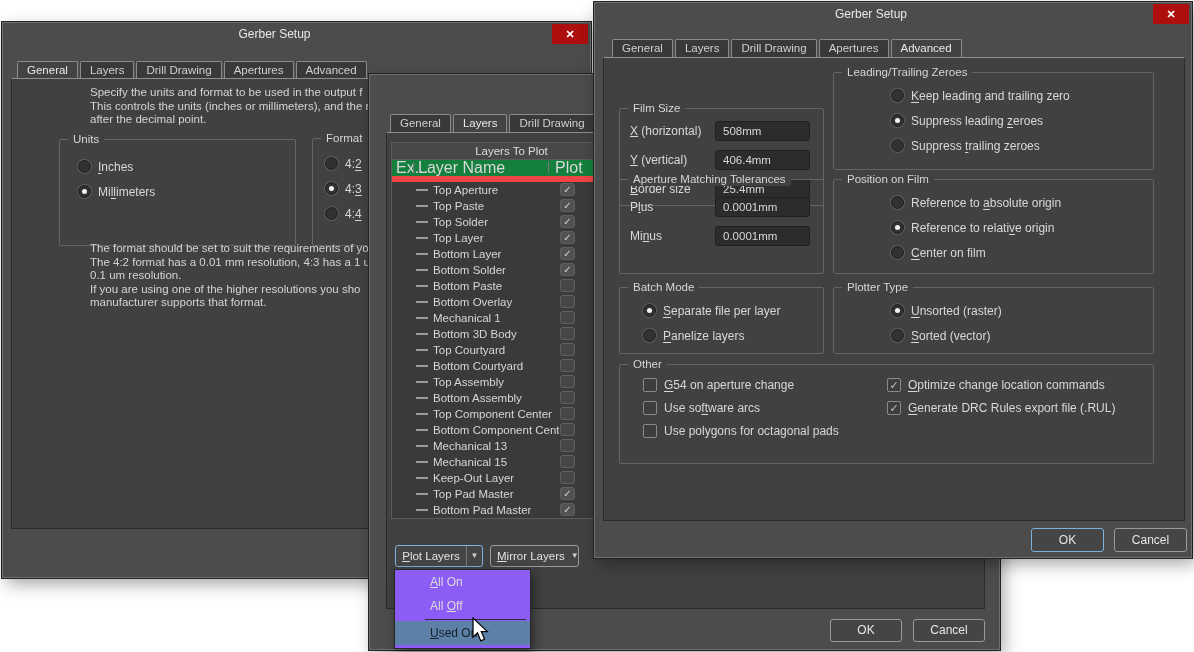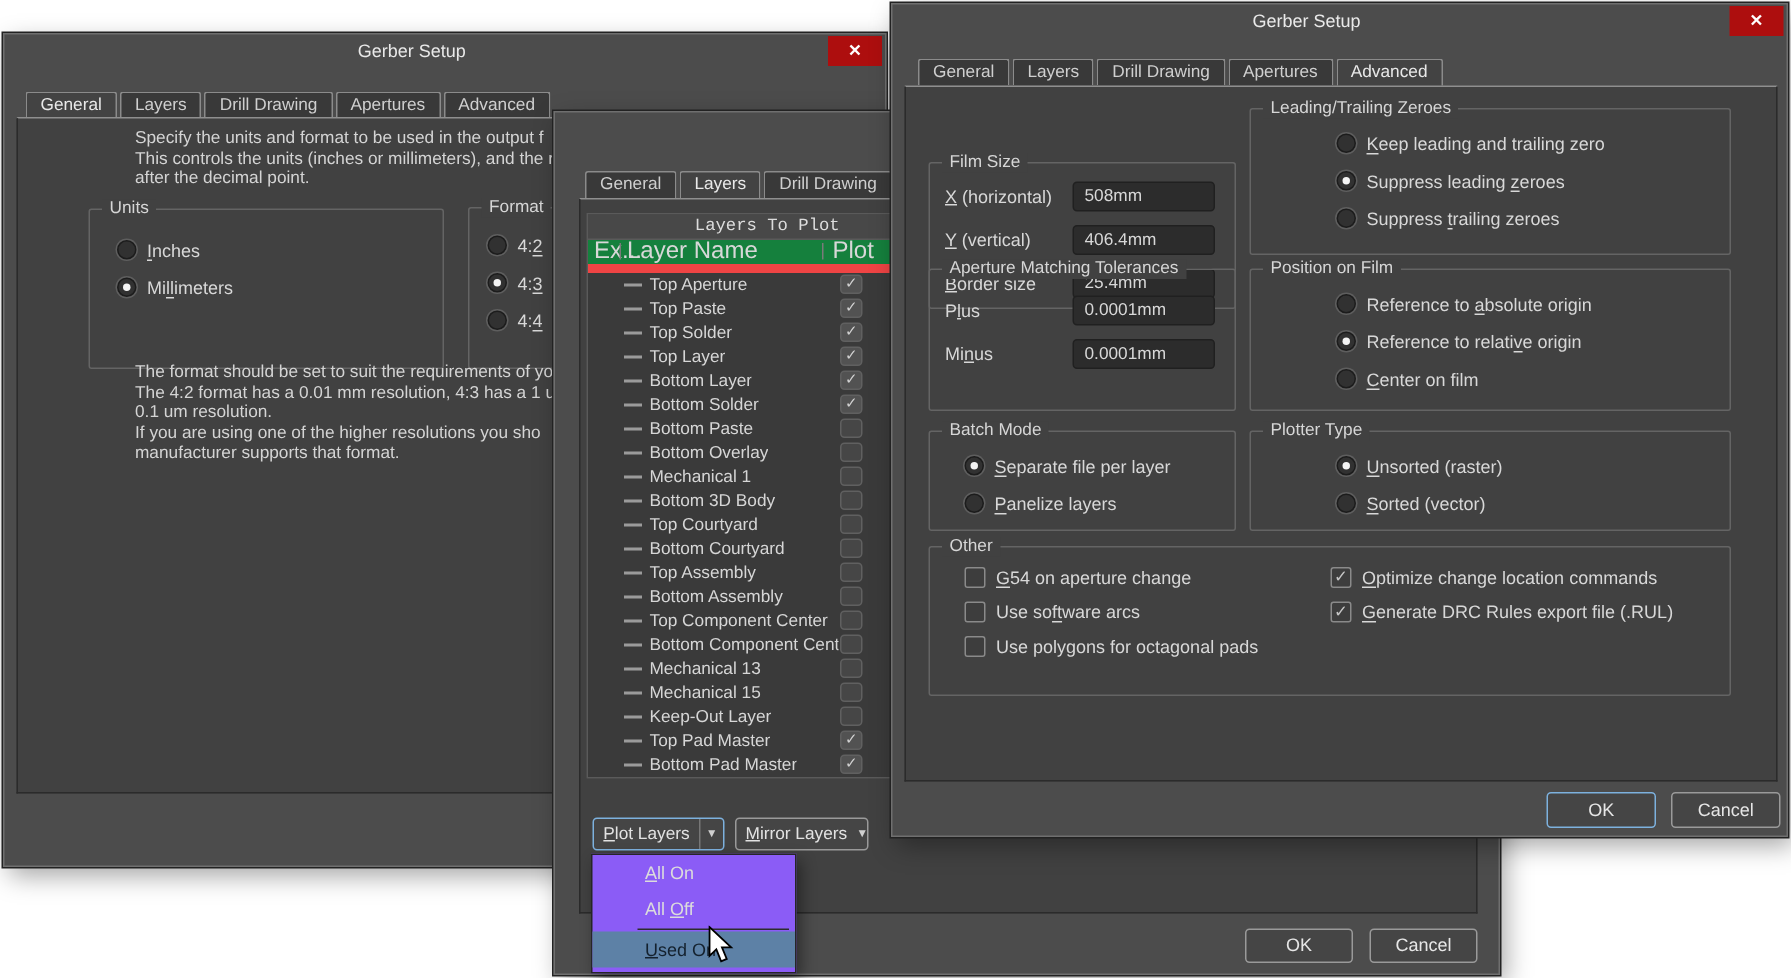--- a/index.html
+++ b/index.html
@@ -30,21 +30,21 @@
   .finput{width:95px;height:20px;background:#2c2c2c;border:1px solid #202020;border-radius:3px;color:#d8d8d8;font-family:"Liberation Sans",sans-serif;font-size:11.5px;padding:0 7px;box-sizing:border-box;outline:none;}
 
   .cbrow{display:flex;align-items:center;height:23px;}
   .cb{flex:0 0 auto;width:14px;height:14px;background:#3d3d3d;border:1px solid #8a8a8a;border-radius:2px;margin-right:7px;font-size:11px;line-height:13px;text-align:center;color:#c6c6c6;box-sizing:border-box;}
 
   .btn{position:absolute;background:#454545;border:1px solid #9a9a9a;border-radius:3px;color:#e6e6e6;font-size:12px;text-align:center;box-sizing:border-box;cursor:default;}
   .btn.primary{border-color:#7db1de;}
 
   
   .ltable{position:absolute;border:1px solid #5a5a5a;background:#3a3a3a;box-sizing:border-box;}
-  .ltitle{height:16px;line-height:16px;background:#484848;border-bottom:1px solid #5a5a5a;text-align:center;font-size:11.5px;color:#dcdcdc;font-family:Liberation Mono, monospace;}
+  .ltitle{height:16px;line-height:16px;background:#484848;border-bottom:1px solid #5a5a5a;text-align:center;font-size:11.5px;color:#dcdcdc;}
   .lhead{position:relative;height:16px;background:#15803d;border-bottom:6px solid #ef4444;font-size:16px;color:#d8d8d8;}
   .lhead span{position:absolute;top:1px;line-height:14px;}
   .vsep{position:absolute;top:2px;width:1px;height:11px;background:#7a7a7a;}
   .trow{position:relative;height:16px;display:flex;align-items:center;}
   .dash{flex:0 0 auto;width:12px;height:2px;background:#9b9b9b;margin:0 5px 0 24px;}
   .lname{font-size:11.5px;color:#d6d6d6;white-space:nowrap;overflow:hidden;max-width:126px;}
   .tcb{position:absolute;left:168px;top:1px;width:15px;height:13px;border:1px solid #606060;border-radius:3px;background:#464646;font-size:10px;line-height:12px;text-align:center;color:#d2d2d2;box-sizing:border-box;}
   .tcb.on{background:#525252;}
 
   

